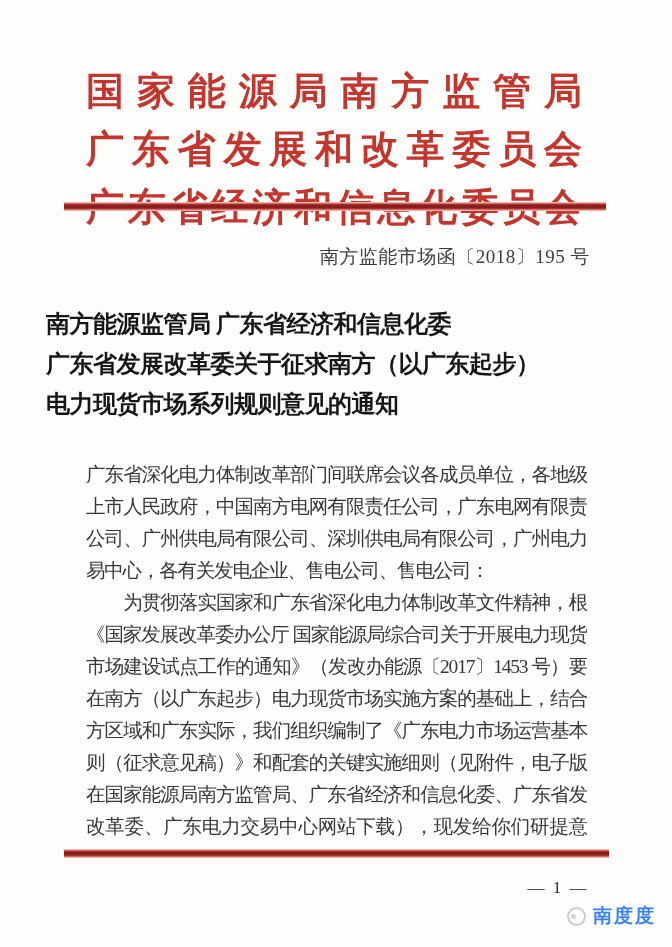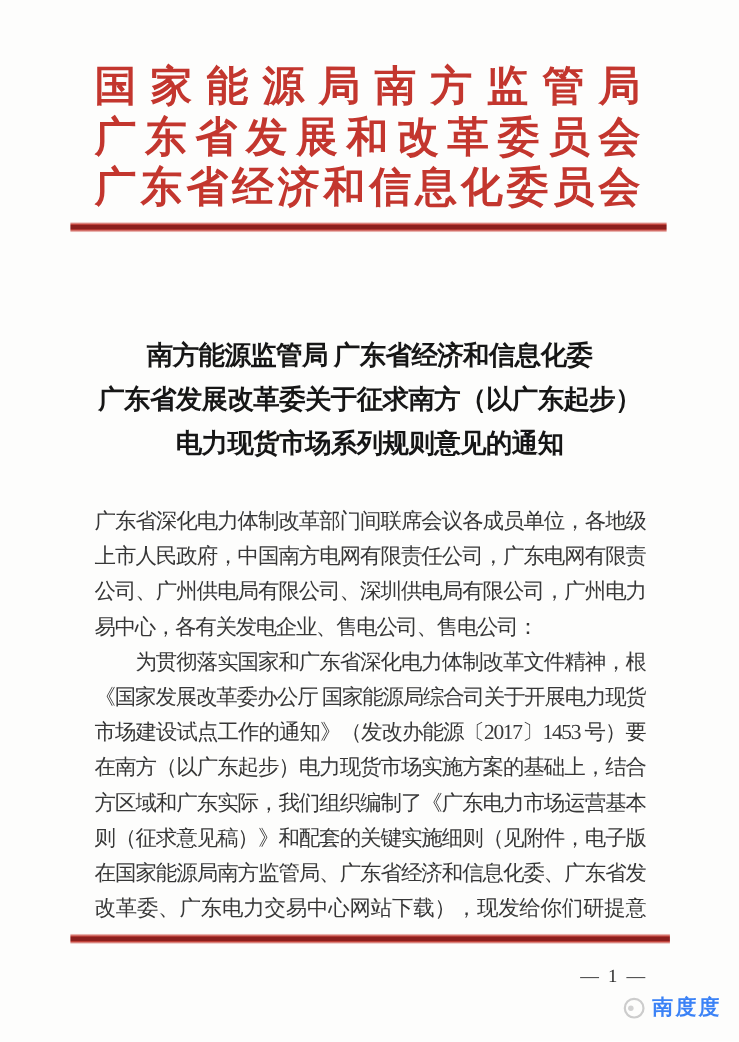--- a/index.html
+++ b/index.html
@@ -23,20 +23,21 @@
   .letterhead .lh-line {
     height: 46px;
     line-height: 46px;
     overflow: hidden;
     font-size: 38px;
     font-weight: 700;
     color: #c3362e;
     text-align: justify;
     text-align-last: justify;
     text-justify: inter-ideograph;
+    margin-top: 12px;
   }
 
   
   .red-rule {
     position: absolute;
     left: 64px;
     width: 542px;
     height: 9px;
     background: linear-gradient(to bottom,
       #f5dbd8 0px, #c5453d 2px, #8c1f1d 3px,
@@ -57,21 +58,21 @@
     color: #3c3c3c;
   }
 
   
   .title {
     position: absolute;
     top: 304px;
     left: 46px;
     width: 580px;
     margin: 0;
-    text-align: center;
+    text-align: left;
     font-size: 24px;
     font-weight: 700;
     color: #161616;
     letter-spacing: -0.5px;
   }
   .title .t-line { height: 40px; line-height: 40px; overflow: hidden; }
 
   
   .body-text {
     position: absolute;
@@ -143,20 +144,21 @@
 <div class="page">
 
   <div class="letterhead">
     <div class="lh-line">国家能源局南方监管局</div>
     <div class="lh-line">广东省发展和改革委员会</div>
     <div class="lh-line">广东省经济和信息化委员会</div>
   </div>
 
   <div class="red-rule top"></div>
 
+  <div class="doc-number">南方监能市场函〔2018〕195 号</div>
 
   <h1 class="title">
     <div class="t-line">南方能源监管局 广东省经济和信息化委</div>
     <div class="t-line">广东省发展改革委关于征求南方（以广东起步）</div>
     <div class="t-line">电力现货市场系列规则意见的通知</div>
   </h1>
 
   <div class="body-text">
     <div class="b-line">广东省深化电力体制改革部门间联席会议各成员单位，各地级以</div>
     <div class="b-line">上市人民政府，中国南方电网有限责任公司，广东电网有限责任</div>

